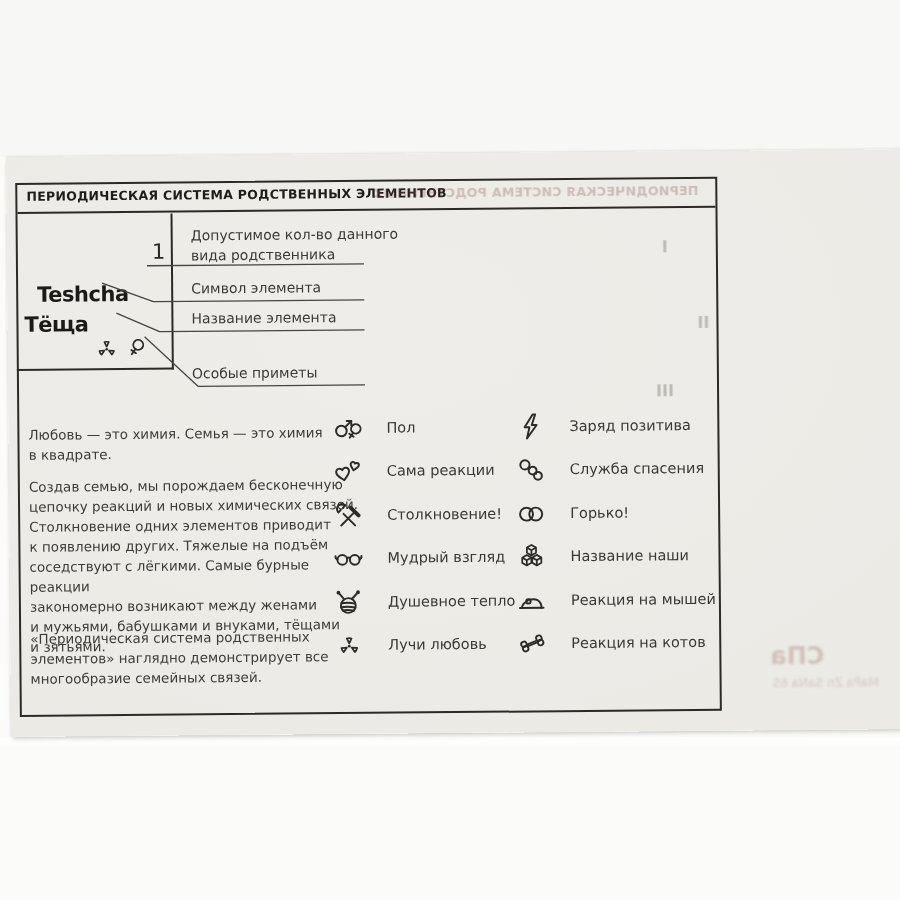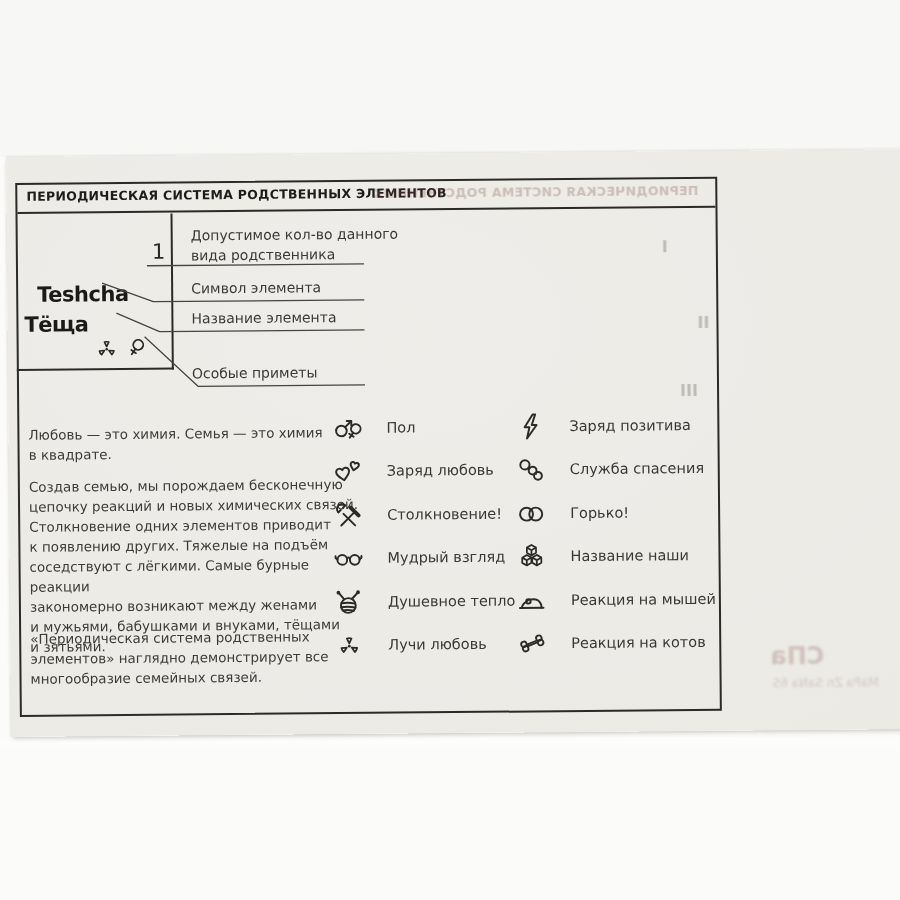--- a/index.html
+++ b/index.html
@@ -48,21 +48,21 @@
   .col-r{left:505px;}
   .r1{top:257px;} .r2{top:300px;} .r3{top:344px;} .r4{top:387px;} .r5{top:431px;} .r6{top:474px;}
 
   svg.ic{stroke:#2d2b28;fill:none;stroke-width:1.7;stroke-linecap:round;stroke-linejoin:round;}
   svg.leader{position:absolute;left:0;top:0;pointer-events:none;}
 
   .ghost{position:absolute;color:rgba(125,80,70,.30);filter:blur(.7px);pointer-events:none;}
   .ghost-title{left:362px;top:32px;font-size:12.5px;font-weight:bold;letter-spacing:.3px;
                transform:scaleX(-1);white-space:nowrap;width:330px;overflow:hidden;}
   .ghost-num{color:rgba(120,114,102,.40);filter:blur(.6px);font-weight:bold;font-size:16px;}
-  .gn1{left:655px;top:86px;} .gn2{left:650px;top:162px;margin-left:40px;} .gn3{left:648px;top:230px;margin-left:24px;}
+  .gn1{left:655px;top:86px;} .gn2{left:650px;top:162px;margin-left:40px;} .gn3{left:648px;top:230px;}
   .ghost-b1{left:760px;top:492px;font-size:24px;font-weight:bold;transform:scaleX(-1);filter:blur(1px);color:rgba(140,90,80,.28);}
   .ghost-b2{left:762px;top:526px;font-size:12px;transform:scaleX(-1);filter:blur(1px);color:rgba(140,90,80,.24);white-space:nowrap;}
 </style>
 </head>
 <body>
 
 <div class="stage">
   <div class="bg-top"></div>
   <div class="bg-bottom"></div>
 
@@ -145,21 +145,21 @@
       <span class="licon">
         <svg class="ic" width="30" height="30" viewBox="0 0 26 26">
           <g transform="rotate(-10 9 16)">
             <path d="M9,21 C6.2,18.2 3.4,16.2 3.4,13.6 C3.4,11.8 4.7,10.5 6.3,10.5 C7.4,10.5 8.4,11.1 9,12.1 C9.6,11.1 10.6,10.5 11.7,10.5 C13.3,10.5 14.6,11.8 14.6,13.6 C14.6,16.2 11.8,18.2 9,21 Z"></path>
           </g>
           <g transform="rotate(14 19 8)">
             <path d="M19,12.4 C17.2,10.6 15.4,9.3 15.4,7.6 C15.4,6.4 16.2,5.6 17.3,5.6 C18,5.6 18.6,6 19,6.6 C19.4,6 20,5.6 20.7,5.6 C21.8,5.6 22.6,6.4 22.6,7.6 C22.6,9.3 20.8,10.6 19,12.4 Z"></path>
           </g>
         </svg>
       </span>
-      <span class="llabel">Заряд любовь</span>
+      <span class="llabel">Сама реакции</span>
     </div>
     <div class="lrow col-l r3">
       <span class="licon">
         <svg class="ic" width="30" height="30" viewBox="0 0 26 26">
           <line x1="7" y1="22" x2="18.5" y2="10.5"></line>
           <path d="M15.2,6.6 L22,13.4" style="stroke-width:3.4"></path>
           <line x1="19" y1="22" x2="9" y2="12"></line>
           <path d="M10.6,4.6 A4.2,4.2 0 1 0 4.6,10.6"></path>
           <line x1="10.6" y1="4.6" x2="8.6" y2="6.6"></line>
           <line x1="4.6" y1="10.6" x2="6.6" y2="8.6"></line>

